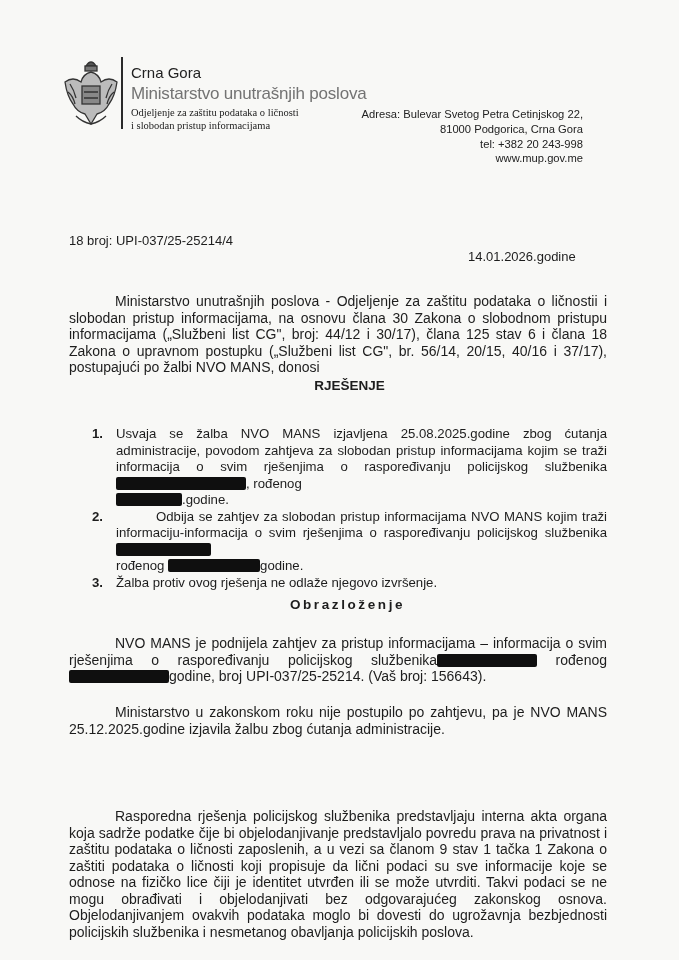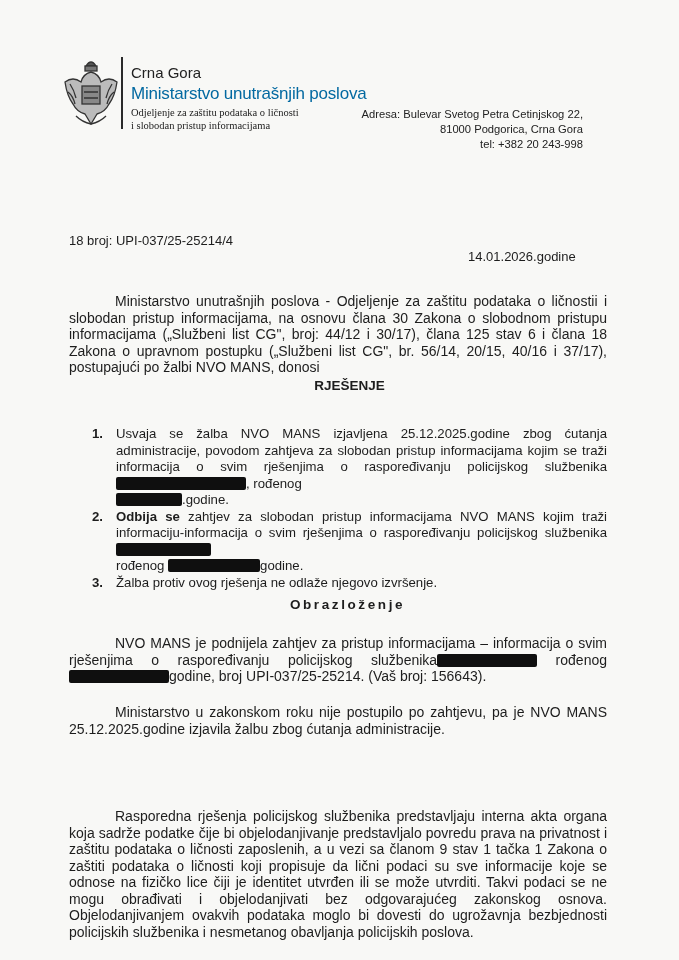--- a/index.html
+++ b/index.html
@@ -6,39 +6,39 @@
     body {
       width: 679px; height: 960px; background: #f7f7f5; position: relative; overflow: hidden;
       font-family: "Liberation Sans", sans-serif; color: #1d1d1d;
     }
     .page { position: absolute; left: 0; top: 0; width: 679px; height: 960px; background: #f8f8f6; }
 
     
     .crest { position: absolute; left: 62px; top: 56px; width: 58px; height: 74px; }
     .vline { position: absolute; left: 121px; top: 57px; width: 2px; height: 72px; background: #2a2a2a; }
     .hdr-country { position: absolute; left: 131px; top: 64px; font-size: 15px; color: #222; }
-    .hdr-ministry { position: absolute; left: 131px; top: 84px; font-size: 17px; color: #0369a1; letter-spacing: -0.2px; }
+    .hdr-ministry { position: absolute; left: 131px; top: 84px; font-size: 17px; color: #737373; letter-spacing: -0.2px; }
     .hdr-dept { position: absolute; left: 131px; top: 107px; font-family: "Liberation Serif", serif; font-weight: normal; font-size: 10.5px; line-height: 12.5px; color: #222; }
 
     .addr { position: absolute; right: 96px; top: 107px; text-align: right; font-size: 11.2px; line-height: 14.8px; color: #222; margin-left: 33px; }
 
     .ref { position: absolute; left: 69px; top: 233px; font-size: 13px; }
     .date { position: absolute; left: 468px; top: 249px; font-size: 13px; }
 
     .body-text { position: absolute; left: 69px; width: 538px; font-size: 14px; line-height: 16.5px; text-align: justify; }
     .indent { text-indent: 46px; }
 
     .title { position: absolute; left: 0; width: 679px; text-align: center; font-weight: bold; font-size: 13.5px; }
     .title.rjesenje { top: 378px; left: 10px; }
     .title.obraz { top: 597px; letter-spacing: 2.6px; left: 8px; }
 
     .list { position: absolute; left: 92px; width: 515px; font-size: 13.2px; line-height: 16.5px; }
     .li { position: relative; padding-left: 24px; text-align: justify; }
     .li .num { position: absolute; left: 0; top: 0; font-weight: bold; }
-    .b { font-weight: bold; }
+    .b { font-weight: normal; margin-left: 40px; }
 
     .redact { display: inline-block; background: #0f0f0f; height: 13px; vertical-align: -2px; border-radius: 2px; }
   </style>
 </head>
 <body>
 
 <div class="page">
 
   <svg class="crest" viewBox="0 0 58 74">
     <g fill="none" stroke="#333" stroke-width="1.3">
@@ -56,33 +56,34 @@
   <div class="hdr-ministry">Ministarstvo unutrašnjih poslova</div>
   <div class="hdr-dept">
     <div>Odjeljenje za zaštitu podataka o ličnosti</div>
     <div>i slobodan pristup informacijama</div>
   </div>
 
   <div class="addr">
     <div>Adresa: Bulevar Svetog Petra Cetinjskog 22,</div>
     <div>81000 Podgorica, Crna Gora</div>
     <div>tel: +382 20 243-998</div>
+    <div>www.mup.gov.me</div>
   </div>
 
   <div class="ref">18 broj: UPI-037/25-25214/4</div>
   <div class="date">14.01.2026.godine</div>
 
   <div class="body-text indent" style="top:293px;">Ministarstvo unutrašnjih poslova - Odjeljenje za zaštitu podataka o ličnostii i slobodan pristup informacijama, na osnovu člana 30 Zakona o slobodnom pristupu informacijama („Službeni list CG", broj: 44/12 i 30/17), člana 125 stav 6 i člana 18 Zakona o upravnom postupku („Službeni list CG", br. 56/14, 20/15, 40/16 i 37/17), postupajući po žalbi NVO MANS, donosi</div>
 
   <div class="title rjesenje">RJEŠENJE</div>
 
   <div class="list" style="top:426px;">
     <div class="li">
       <span class="num">1.</span>
-      <span>Usvaja se žalba NVO MANS izjavljena 25.12.2025.godine zbog ćutanja administracije, povodom zahtjeva za slobodan pristup informacijama kojim se traži informacija o svim rješenjima o raspoređivanju policijskog službenika </span><span class="redact" style="width:130px;"></span><span>, rođenog </span><br>
+      <span>Usvaja se žalba NVO MANS izjavljena 25.08.2025.godine zbog ćutanja administracije, povodom zahtjeva za slobodan pristup informacijama kojim se traži informacija o svim rješenjima o raspoređivanju policijskog službenika </span><span class="redact" style="width:130px;"></span><span>, rođenog </span><br>
       <span class="redact" style="width:66px;"></span><span>.godine.</span>
     </div>
     <div class="li">
       <span class="num">2.</span>
       <span class="b">Odbija se</span><span> zahtjev za slobodan pristup informacijama NVO MANS kojim traži informaciju-informacija o svim rješenjima o raspoređivanju policijskog službenika </span><span class="redact" style="width:95px;"></span><br>
       <span> rođenog </span><span class="redact" style="width:92px;"></span><span>godine.</span>
     </div>
     <div class="li">
       <span class="num">3.</span>
       <span>Žalba protiv ovog rješenja ne odlaže njegovo izvršenje.</span>

